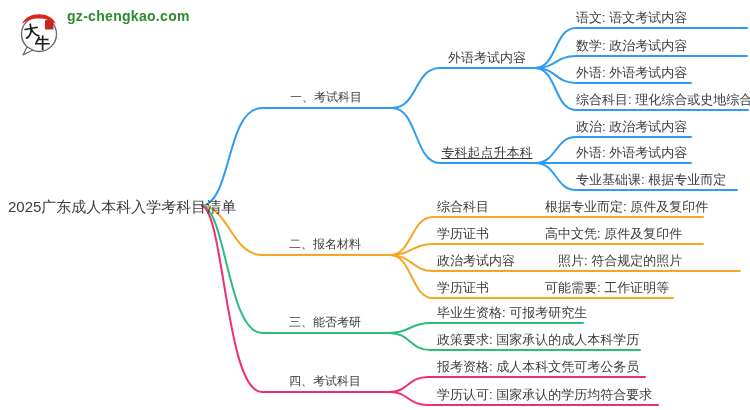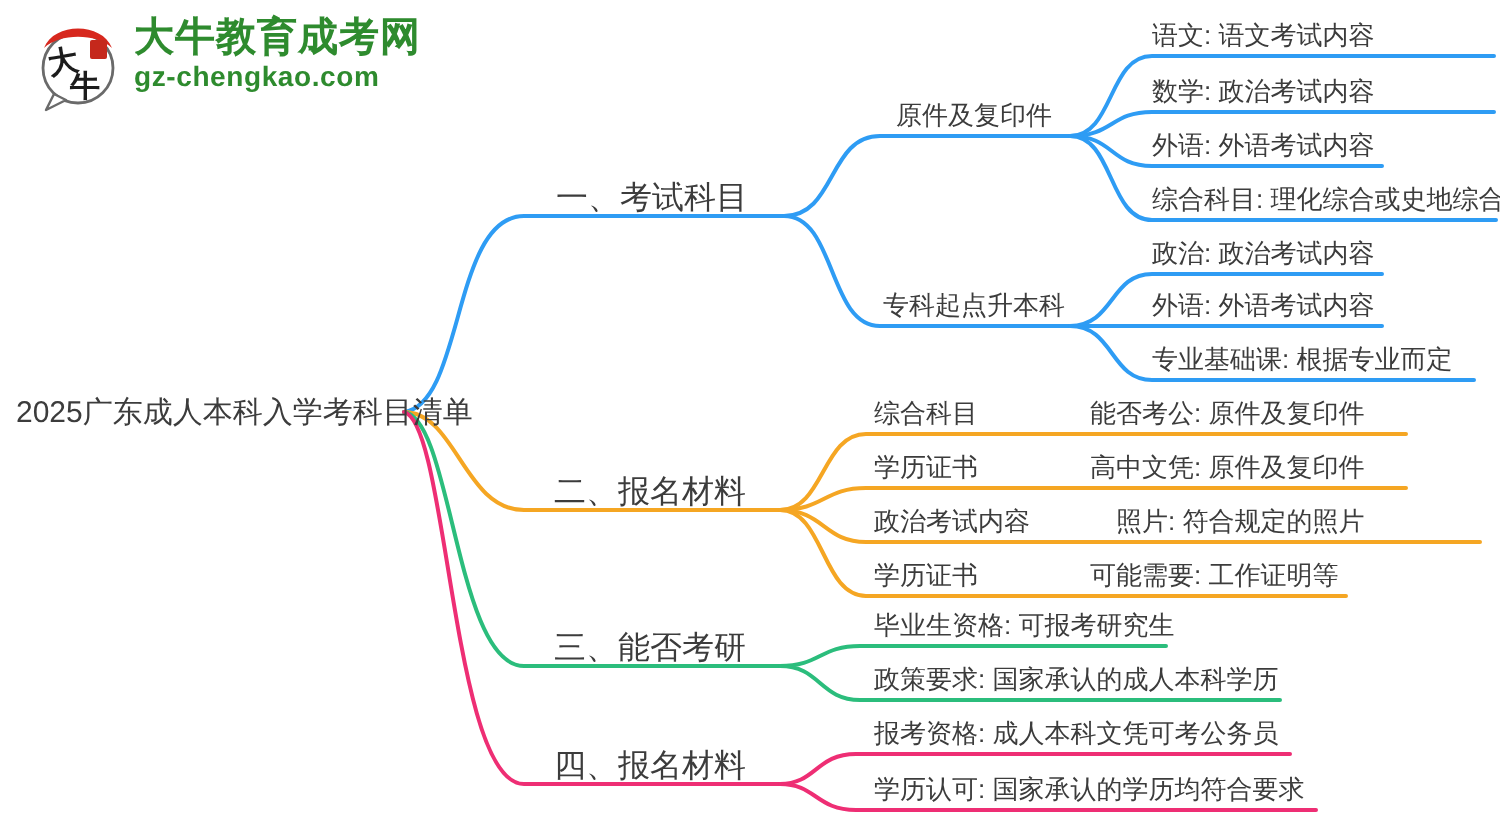--- a/index.html
+++ b/index.html
@@ -1,21 +1,21 @@
 <!DOCTYPE html>
 <html><head>
 <meta charset="utf-8">
 <style>
   html,body{margin:0;padding:0;}
   body{font-family:"Liberation Sans","DejaVu Sans",sans-serif;background:#ffffff;}
   .stage{position:relative;width:750px;height:410px;background:#ffffff;overflow:hidden;}
   .layer{position:absolute;left:0;top:0;}
   .node{position:absolute;white-space:nowrap;font-size:13px;line-height:1.15;color:#3c3c3c;}
   .centered{text-align:center;}
-  .branch-label{font-size:16px;}
+  .branch-label{font-size:12px;}
   .central{font-size:15px;letter-spacing:0;}
   .logo{position:absolute;left:16px;top:8px;display:flex;align-items:flex-start;cursor:pointer;}
   .logo-txt{margin-left:5px;}
   .logo-title{font-size:20px;font-weight:bold;line-height:1.1;letter-spacing:0.5px;}
   .logo-sub{font-size:14px;font-weight:bold;line-height:1.2;letter-spacing:0.3px;}
 </style>
 </head>
 <body>
 
 <div class="stage">
@@ -53,45 +53,44 @@
   <div class="logo">
     <svg width="46" height="48" viewBox="0 0 46 48">
       <circle cx="23" cy="26" r="17.5" fill="#ffffff" stroke="#6a6a6a" stroke-width="1.4"></circle>
       <path d="M11,39 L7,47 L17,42 Z" fill="#ffffff" stroke="#6a6a6a" stroke-width="1.2" stroke-linejoin="round"></path>
       <path d="M6,16 C11,3 35,3 40,16 C32,8.5 14,8.5 6,16 Z" fill="#d7281e"></path>
       <rect x="29" y="12" width="8.5" height="9.5" rx="1" fill="#c5281c"></rect>
       <text x="8" y="28" font-size="15" font-weight="bold" fill="#1c1c1c" transform="rotate(-10 15 23)">大</text>
       <text x="19" y="40" font-size="15" font-weight="bold" fill="#1c1c1c">牛</text>
     </svg>
     <div class="logo-txt">
-      <div class="logo-title" style="color: rgb(46, 139, 46);">大牛教育成考网</div>
       <div class="logo-sub" style="color: rgb(46, 139, 46);">gz-chengkao.com</div>
     </div>
   </div>
 
   <div class="node central" style="left: 8px; top: 198px; color: rgb(60, 60, 60);">2025广东成人本科入学考科目清单</div>
 
   <div class="node branch-label centered" style="left: 260px; top: 91px; width: 132px; color: rgb(60, 60, 60);">一、考试科目</div>
   <div class="node branch-label centered" style="left: 260px; top: 238px; width: 130px; color: rgb(60, 60, 60);">二、报名材料</div>
   <div class="node branch-label centered" style="left: 260px; top: 316px; width: 130px; color: rgb(60, 60, 60);">三、能否考研</div>
-  <div class="node branch-label centered" style="left: 260px; top: 375px; width: 130px; color: rgb(60, 60, 60);">四、报名材料</div>
+  <div class="node branch-label centered" style="left: 260px; top: 375px; width: 130px; color: rgb(60, 60, 60);">四、考试科目</div>
 
-  <div class="node centered" style="left: 434px; top: 51px; width: 106px; color: rgb(60, 60, 60);">原件及复印件</div>
-  <div class="node centered" style="left: 434px; top: 146px; width: 106px; color: rgb(60, 60, 60);">专科起点升本科</div>
+  <div class="node centered" style="left: 434px; top: 51px; width: 106px; color: rgb(60, 60, 60);">外语考试内容</div>
+  <div class="node centered" style="left: 434px; top: 146px; width: 106px; color: rgb(60, 60, 60); text-decoration: underline;">专科起点升本科</div>
 
   <div class="node" style="left: 576px; top: 11px; color: rgb(60, 60, 60);">语文: 语文考试内容</div>
   <div class="node" style="left: 576px; top: 39px; color: rgb(60, 60, 60);">数学: 政治考试内容</div>
   <div class="node" style="left: 576px; top: 66px; color: rgb(60, 60, 60);">外语: 外语考试内容</div>
   <div class="node" style="left: 576px; top: 93px; color: rgb(60, 60, 60);">综合科目: 理化综合或史地综合</div>
   <div class="node" style="left: 576px; top: 120px; color: rgb(60, 60, 60);">政治: 政治考试内容</div>
   <div class="node" style="left: 576px; top: 146px; color: rgb(60, 60, 60);">外语: 外语考试内容</div>
   <div class="node" style="left: 576px; top: 173px; color: rgb(60, 60, 60);">专业基础课: 根据专业而定</div>
 
   <div class="node" style="left: 437px; top: 200px; color: rgb(60, 60, 60);">综合科目</div>
-  <div class="node" style="left: 545px; top: 200px; color: rgb(60, 60, 60);">能否考公: 原件及复印件</div>
+  <div class="node" style="left: 545px; top: 200px; color: rgb(60, 60, 60);">根据专业而定: 原件及复印件</div>
   <div class="node" style="left: 437px; top: 227px; color: rgb(60, 60, 60);">学历证书</div>
   <div class="node" style="left: 545px; top: 227px; color: rgb(60, 60, 60);">高中文凭: 原件及复印件</div>
   <div class="node" style="left: 437px; top: 254px; color: rgb(60, 60, 60);">政治考试内容</div>
   <div class="node" style="left: 558px; top: 254px; color: rgb(60, 60, 60);">照片: 符合规定的照片</div>
   <div class="node" style="left: 437px; top: 281px; color: rgb(60, 60, 60);">学历证书</div>
   <div class="node" style="left: 545px; top: 281px; color: rgb(60, 60, 60);">可能需要: 工作证明等</div>
 
   <div class="node" style="left: 437px; top: 306px; color: rgb(60, 60, 60);">毕业生资格: 可报考研究生</div>
   <div class="node" style="left: 437px; top: 333px; color: rgb(60, 60, 60);">政策要求: 国家承认的成人本科学历</div>
 

